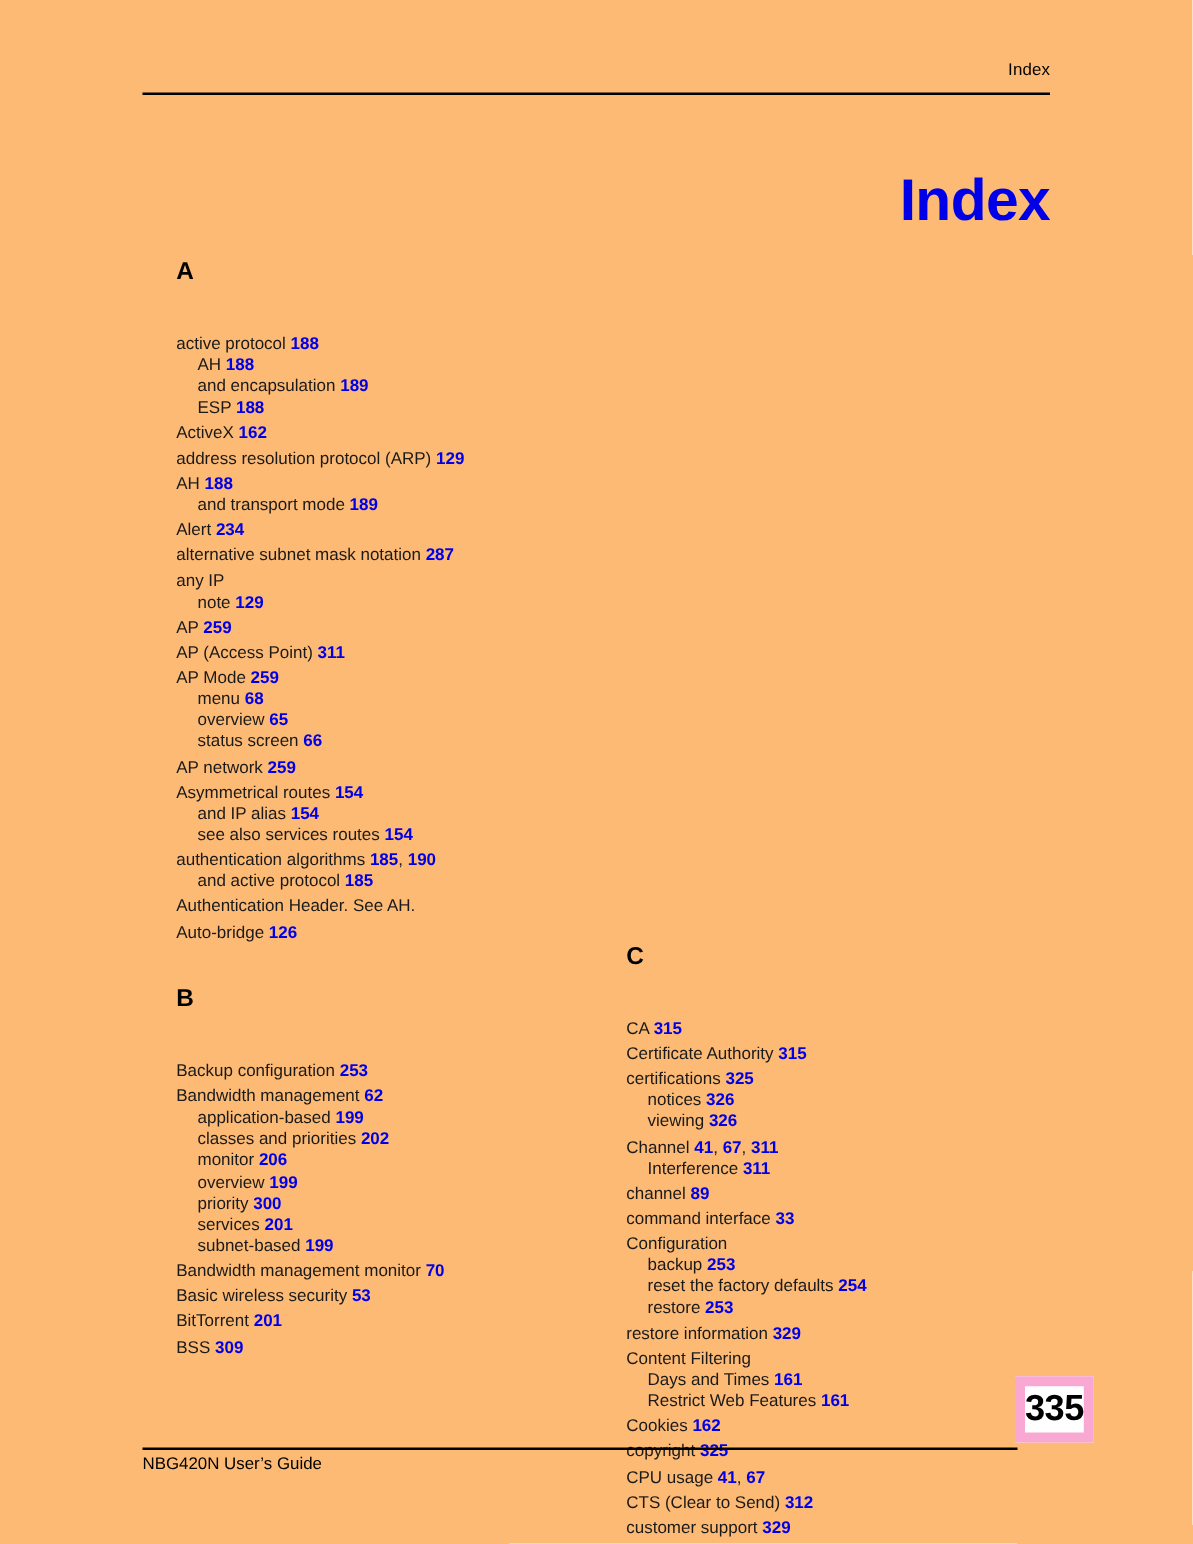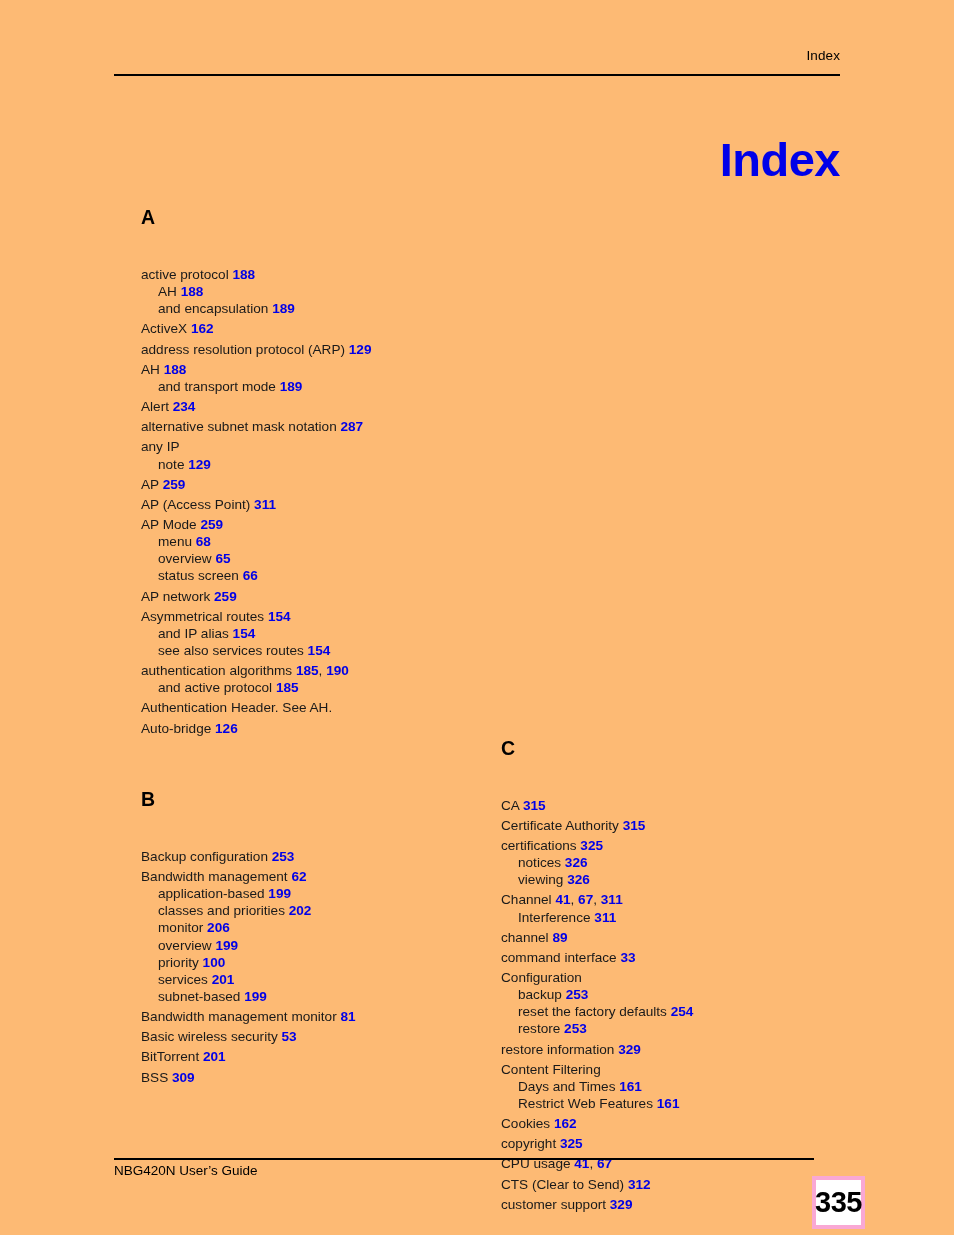--- a/index.html
+++ b/index.html
@@ -119,24 +119,24 @@
     position: absolute;
     left: 114px;
     top: 1162px;
     font-size: 13.5px;
     line-height: 17px;
     color: #000;
   }
   #page-number-box {
     position: absolute;
     left: 812px;
-    top: 1176px;
-    width: 53px;
+    top: 1101px;
+    width: 63px;
     height: 53px;
-    border: 4px solid #f9a8d4;
+    border: 8px solid #f9a8d4;
     background: #fff;
     box-sizing: border-box;
   }
   #page-number {
     position: absolute;
     left: 0;
     top: 0;
     width: 100%;
     height: 100%;
     display: flex;
@@ -160,20 +160,21 @@
   <h1 id="index-title">Index</h1>
 
   <div id="columns">
     <div class="column" id="col-left" style="position: relative;">
         <div class="section">
           <div class="section-letter">A</div>
           <ul class="entries" style="margin-top: 38px;">
             <li class="entry lvl0 first"><span class="term">active protocol</span> <span class="pg">188</span></li>
             <li class="entry lvl1"><span class="term">AH</span> <span class="pg">188</span></li>
             <li class="entry lvl1"><span class="term">and encapsulation</span> <span class="pg">189</span></li>
+            <li class="entry lvl1"><span class="term">ESP</span> <span class="pg">188</span></li>
             <li class="entry lvl0"><span class="term">ActiveX</span> <span class="pg">162</span></li>
             <li class="entry lvl0"><span class="term">address resolution protocol (ARP)</span> <span class="pg">129</span></li>
             <li class="entry lvl0"><span class="term">AH</span> <span class="pg">188</span></li>
             <li class="entry lvl1"><span class="term">and transport mode</span> <span class="pg">189</span></li>
             <li class="entry lvl0"><span class="term">Alert</span> <span class="pg">234</span></li>
             <li class="entry lvl0"><span class="term">alternative subnet mask notation</span> <span class="pg">287</span></li>
             <li class="entry lvl0"><span class="term">any IP</span></li>
             <li class="entry lvl1"><span class="term">note</span> <span class="pg">129</span></li>
             <li class="entry lvl0"><span class="term">AP</span> <span class="pg">259</span></li>
             <li class="entry lvl0"><span class="term">AP (Access Point)</span> <span class="pg">311</span></li>
@@ -193,24 +194,24 @@
         </div>
         <div class="section" style="position: absolute; top: 582px; left: 0px; width: 100%;">
           <div class="section-letter">B</div>
           <ul class="entries" style="margin-top: 38px;">
             <li class="entry lvl0 first"><span class="term">Backup configuration</span> <span class="pg">253</span></li>
             <li class="entry lvl0"><span class="term">Bandwidth management</span> <span class="pg">62</span></li>
             <li class="entry lvl1"><span class="term">application-based</span> <span class="pg">199</span></li>
             <li class="entry lvl1"><span class="term">classes and priorities</span> <span class="pg">202</span></li>
             <li class="entry lvl1"><span class="term">monitor</span> <span class="pg">206</span></li>
             <li class="entry lvl1"><span class="term">overview</span> <span class="pg">199</span></li>
-            <li class="entry lvl1"><span class="term">priority</span> <span class="pg">100</span></li>
+            <li class="entry lvl1"><span class="term">priority</span> <span class="pg">300</span></li>
             <li class="entry lvl1"><span class="term">services</span> <span class="pg">201</span></li>
             <li class="entry lvl1"><span class="term">subnet-based</span> <span class="pg">199</span></li>
-            <li class="entry lvl0"><span class="term">Bandwidth management monitor</span> <span class="pg">81</span></li>
+            <li class="entry lvl0"><span class="term">Bandwidth management monitor</span> <span class="pg">70</span></li>
             <li class="entry lvl0"><span class="term">Basic wireless security</span> <span class="pg">53</span></li>
             <li class="entry lvl0"><span class="term">BitTorrent</span> <span class="pg">201</span></li>
             <li class="entry lvl0"><span class="term">BSS</span> <span class="pg">309</span></li>
           </ul>
         </div>
       </div>
     <div class="column" id="col-right" style="position: relative;">
         <div class="section">
           <div class="section-letter">C</div>
           <ul class="entries" style="margin-top: 38px;">

